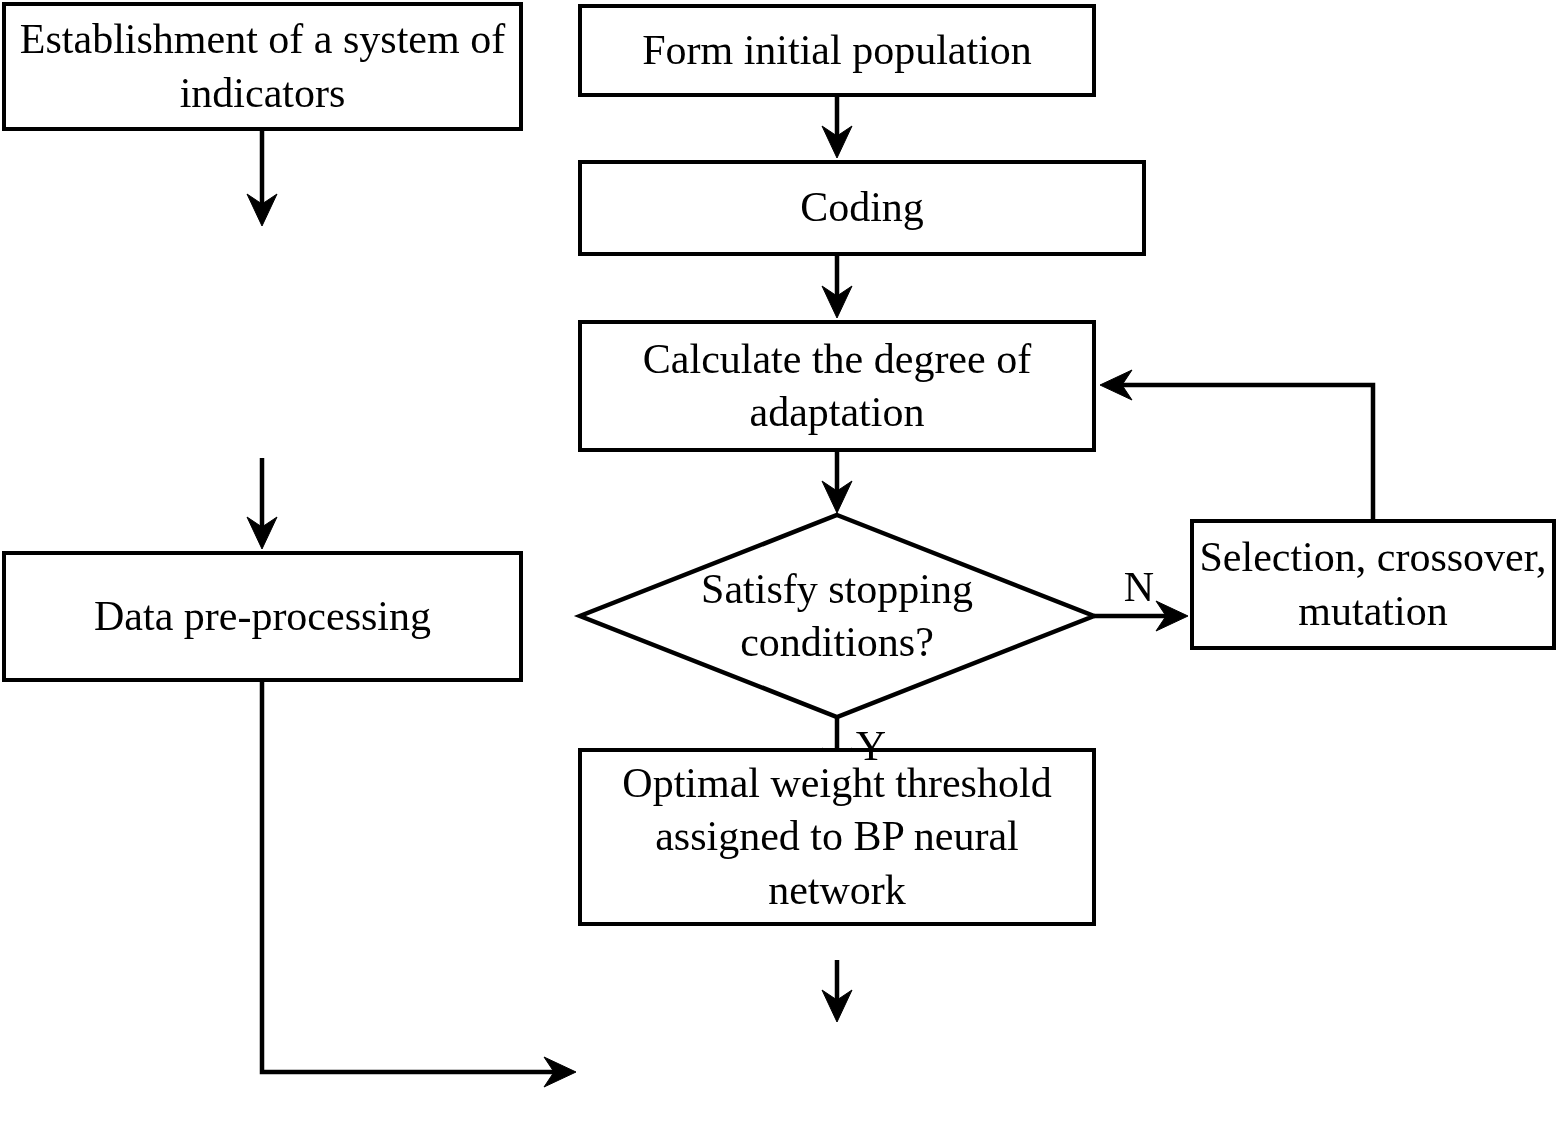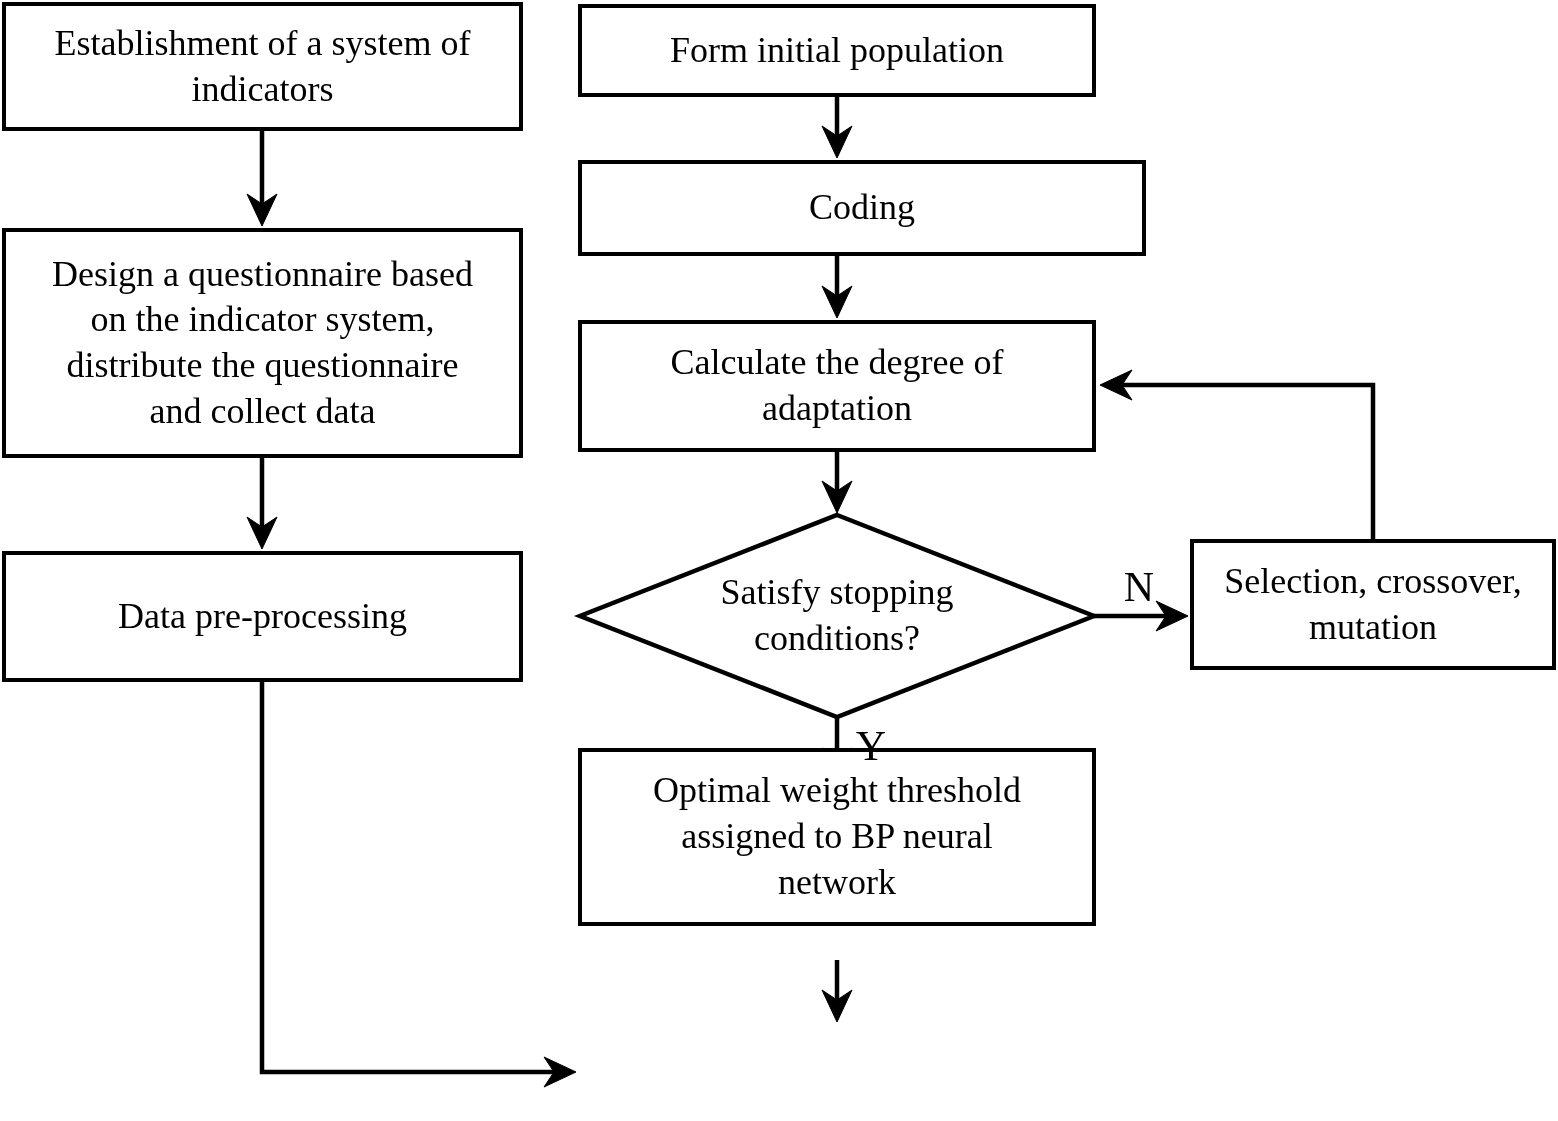--- a/index.html
+++ b/index.html
@@ -29,21 +29,21 @@
   .node {
     position: absolute;
     box-sizing: border-box;
     border: 4px solid #000000;
     background: #ffffff;
     display: flex;
     align-items: center;
     justify-content: center;
   }
   .label {
-    font-size: 36px;
+    font-size: 42px;
     line-height: 1.27;
     text-align: center;
     white-space: pre-line;
     color: #000000;
   }
   .diamond-label {
     position: absolute;
     display: flex;
     align-items: center;
     justify-content: center;
@@ -115,26 +115,20 @@
     </g>
 
     <polygon points="837,515 1094,616 837,717 580,616" fill="#ffffff" stroke-width="4.5"></polygon>
   </svg>
 
   <div class="node" style="left:2px; top:2px; width:521px; height:129px;">
     <div class="label">Establishment of a system of
 indicators</div>
   </div>
 
-  <div class="node" style="left:2px; top:228px; width:521px; height:230px;">
-    <div class="label">Design a questionnaire based
-on the indicator system,
-distribute the questionnaire
-and collect data</div>
-  </div>
 
   <div class="node" style="left:578px; top:4px; width:518px; height:93px;">
     <div class="label">Form initial population</div>
   </div>
 
   <div class="node" style="left:2px; top:551px; width:521px; height:131px;">
     <div class="label">Data pre-processing</div>
   </div>
 
   <div class="node" style="left:578px; top:160px; width:568px; height:96px;">
@@ -144,21 +138,21 @@
   <div class="node" style="left:578px; top:320px; width:518px; height:132px;">
     <div class="label">Calculate the degree of
 adaptation</div>
   </div>
 
   <div class="diamond-label" style="left:617px; top:540px; width:440px; height:152px;">
     <div class="label">Satisfy stopping
 conditions?</div>
   </div>
 
-  <div class="node" style="left:1190px; top:539px; width:366px; height:131px;">
+  <div class="node" style="left:1190px; top:519px; width:366px; height:131px;">
     <div class="label">Selection, crossover,
 mutation</div>
   </div>
 
   <div class="node" style="left:578px; top:748px; width:518px; height:178px;">
     <div class="label">Optimal weight threshold
 assigned to BP neural
 network</div>
   </div>
 

